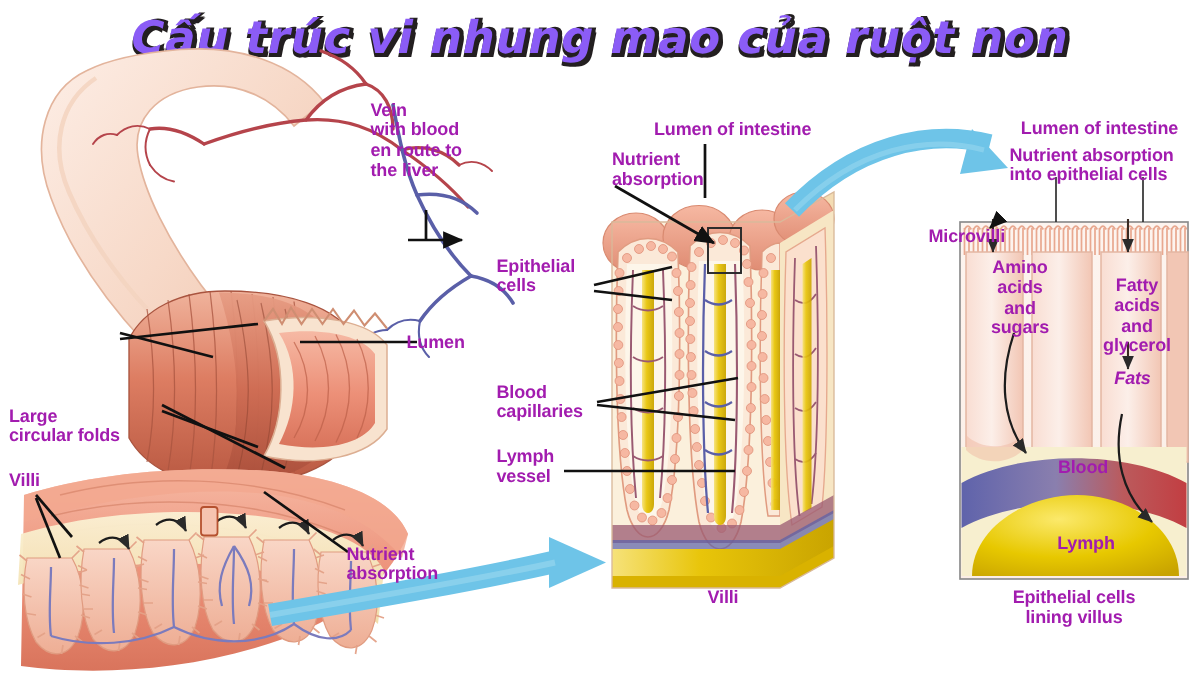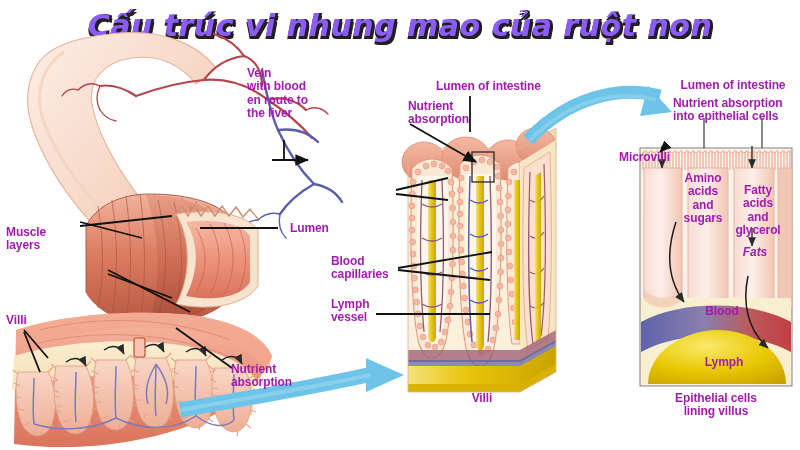--- a/index.html
+++ b/index.html
@@ -531,53 +531,55 @@
 
       <path d="M470,96 L470,132"></path>
     </g>
   </svg>
 
   <div class="lbl t12" style="left:247px;top:67px;width:95px;">Vein
 with blood
 en route to
 the liver</div>
 
-  <div class="lbl t12" style="left:6px;top:226px;width:80px;">Muscle
-layers</div>
-
+
+  <div class="lbl t12" style="left:6px;top:271px;width:105px;">Large
+circular folds</div>
 
   <div class="lbl t12" style="left:6px;top:314px;width:60px;">Villi</div>
 
-  <div class="lbl t12" style="left:290px;top:222px;width:60px;">Lumen</div>
+  <div class="lbl t12" style="left:271px;top:222px;width:60px;">Lumen</div>
 
   <div class="lbl t12" style="left:231px;top:363px;width:92px;">Nutrient
 absorption</div>
 
   <div class="lbl t12" style="left:436px;top:80px;width:140px;">Lumen of intestine</div>
 
   <div class="lbl t12" style="left:408px;top:100px;width:90px;">Nutrient
 absorption</div>
 
+  <div class="lbl t12" style="left:331px;top:171px;width:78px;">Epithelial
+cells</div>
 
   <div class="lbl t12" style="left:331px;top:255px;width:80px;">Blood
 capillaries</div>
 
   <div class="lbl t12" style="left:331px;top:298px;width:70px;">Lymph
 vessel</div>
 
   <div class="lbl t12 ctr" style="left:452px;top:392px;width:60px;">Villi</div>
 
   <div class="lbl t12 ctr" style="left:660px;top:79px;width:146px;">Lumen of intestine</div>
 
   <div class="lbl t12" style="left:673px;top:97px;width:132px;">Nutrient absorption
 into epithelial cells</div>
 
   <div class="lbl t12" style="left:619px;top:126px;width:78px;margin-top:25px;">Microvilli</div>
 
-  <div class="lbl t12 ctr" style="left:672px;top:172px;width:62px;">Amino
+  <div class="lbl t12 ctr" style="left:649px;top:172px;width:62px;">Amino
 acids
 and
 sugars</div>
 
   <div class="lbl t12 ctr" style="left:723px;top:184px;width:70px;">Fatty
 acids
 and
 glycerol</div>
 
   <div class="lbl t12 ctr" style="left:731px;top:246px;width:48px;font-style:italic;">Fats</div>

